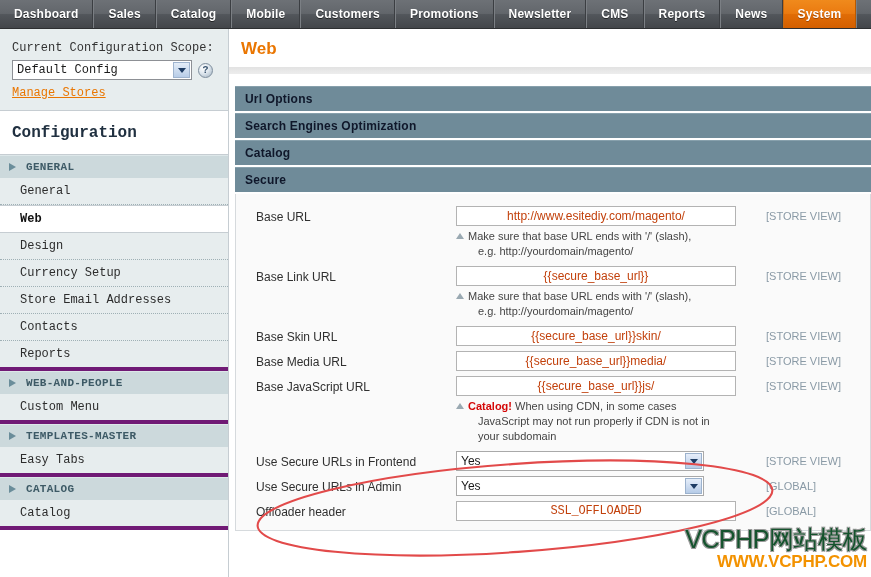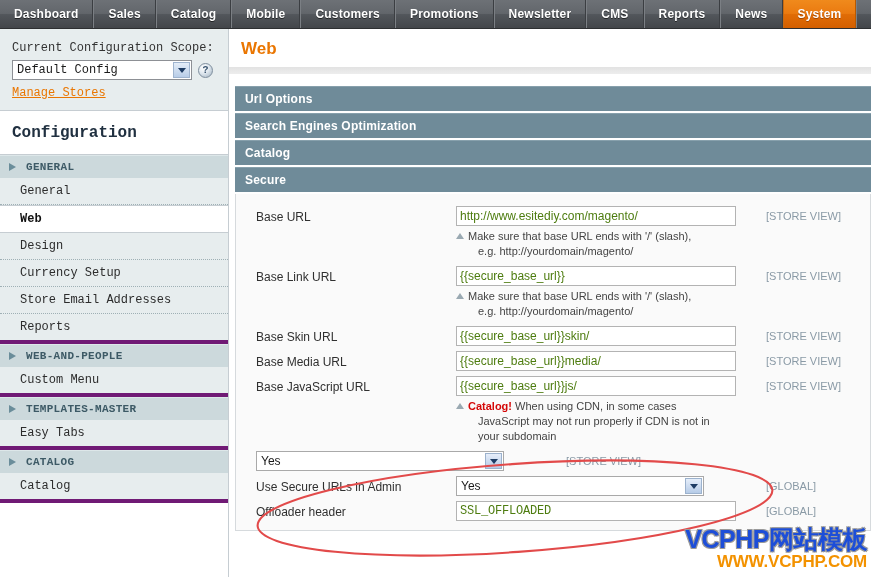--- a/index.html
+++ b/index.html
@@ -166,21 +166,21 @@
     margin-left: 6px;
   }
   .titlerule {
     height: 7px;
     background: linear-gradient(to bottom,#e2e2e2,#ededed);
     margin: 0 0 12px 0;
   }
   .collapsewrap { padding: 0 0 0 6px; }
   .collapse {
     background: #6f8b99;
-    color: #ffffff;
+    color: #0f172a;
     font-size: 12px;
     font-weight: bold;
     padding: 5px 0 5px 10px;
     margin-bottom: 2px;
     border-top: 1px solid #87a0ac;
     cursor: pointer;
     letter-spacing: .2px;
   }
   .fieldset {
     background: #fafafa;
@@ -209,22 +209,23 @@
     padding-top: 4px;
     padding-left: 28px;
     white-space: nowrap;
   }
   input.txt {
     width: 280px; height: 20px;
     border: 1px solid #b3b3b3;
     background: #ffffff;
     font-family: "Liberation Sans", sans-serif;
     font-size: 12px;
-    color: #4d7c0f;
+    color: #c2410c;
     padding: 1px 3px;
+    text-align: center;
   }
   input.mono {
     font-family: "Liberation Mono", monospace;
     font-size: 12px;
     letter-spacing: -0.2px;
   }
   .selwrap {
     width: 248px; height: 20px;
     border: 1px solid #a9a9a9;
     background: #ffffff;
@@ -281,22 +282,22 @@
     position: absolute;
     right: 4px;
     bottom: 6px;
     text-align: right;
     z-index: 45;
     pointer-events: none;
     user-select: none;
   }
   #wm .l1 {
     font-size: 25px;
-    font-weight: bold;
-    color: #1d4ed8;
+    font-weight: normal;
+    color: #14532d;
     line-height: 26px;
     letter-spacing: -0.5px;
     text-shadow:
       -1px -1px 0 #9a9a9a, 1px -1px 0 #9a9a9a,
       -1px  1px 0 #9a9a9a, 1px  1px 0 #9a9a9a;
   }
   #wm .l2 {
     font-size: 17px;
     font-weight: bold;
     color: #f39200;
@@ -346,20 +347,21 @@
     <div class="secgroup">
       <div class="sechead">
         <span class="tri"></span>
         <span>GENERAL</span>
       </div>
       <div class="secitem">General</div>
       <div class="secitem active">Web</div>
       <div class="secitem">Design</div>
       <div class="secitem">Currency Setup</div>
       <div class="secitem">Store Email Addresses</div>
+      <div class="secitem">Contacts</div>
       <div class="secitem">Reports</div>
     </div>
 
     <div class="secgroup">
       <div class="sechead">
         <span class="tri"></span>
         <span>WEB-AND-PEOPLE</span>
       </div>
       <div class="secitem">Custom Menu</div>
     </div>
@@ -444,20 +446,21 @@
             <span class="tri"></span><span class="warn">Catalog!</span>
             <span>When using CDN, in some cases</span>
             <span class="l2">JavaScript may not run properly if CDN is not in</span>
             <span class="l2">your subdomain</span>
           </div>
         </div>
         <div class="fscope">[STORE VIEW]</div>
       </div>
 
       <div class="frow">
+        <div class="flabel">Use Secure URLs in Frontend</div>
         <div class="fctrl">
           <div class="selwrap">
             <span>Yes</span>
             <span class="arrow"></span>
           </div>
         </div>
         <div class="fscope">[STORE VIEW]</div>
       </div>
 
       <div class="frow">

